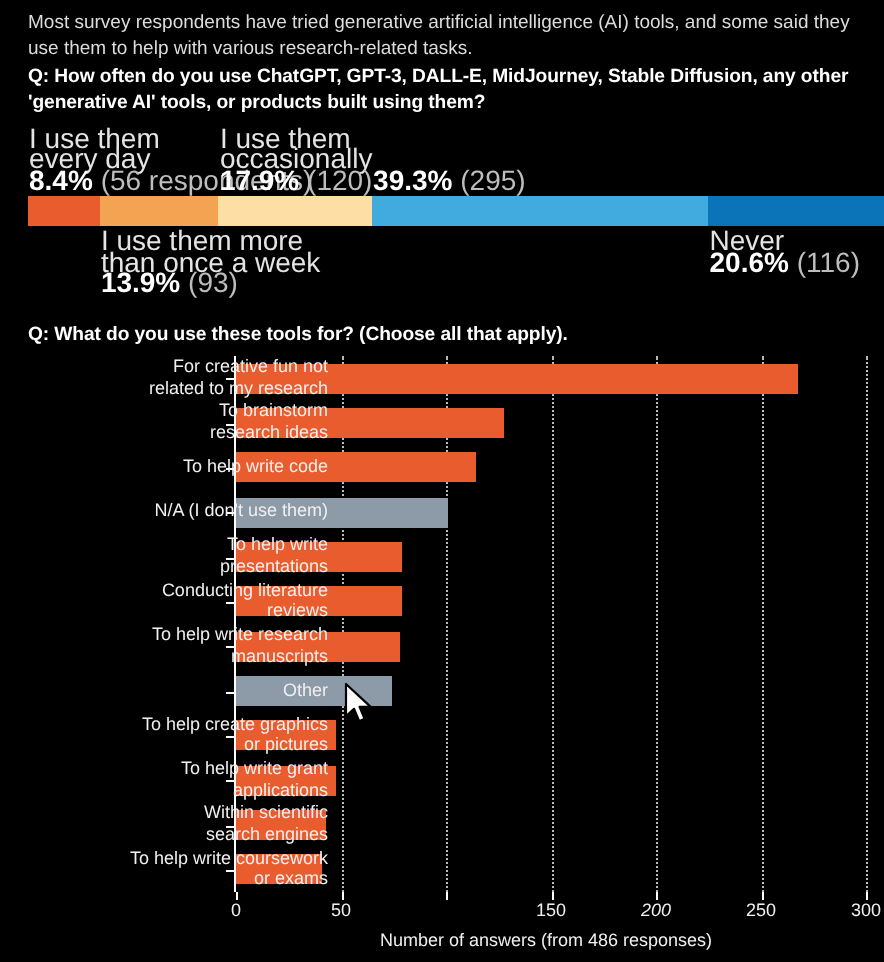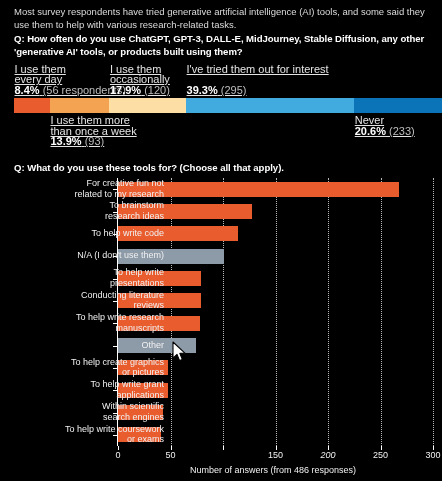--- a/index.html
+++ b/index.html
@@ -20,21 +20,21 @@
 
   
   .q1-title{
     position:absolute;left:14px;top:33px;width:420px;
     font-size:9.6px;line-height:12.6px;font-weight:bold;color:#ffffff;
     letter-spacing:-0.05px;
   }
 
   .q1-wrap{position:absolute;left:0;top:58px;width:442px;height:92px;}
 
-  .seglabel{position:absolute;font-size:11px;line-height:10.6px;color:#e4e4e4;text-decoration:underline;}
+  .seglabel{position:absolute;font-size:14px;line-height:10.6px;color:#e4e4e4;}
   .seglabel b{color:#ffffff;font-weight:bold;margin-top:20px;}
   .seglabel .cnt{color:#bdbdbd;}
 
   .stackbar{position:absolute;left:14px;top:40px;width:428px;height:15px;display:flex;}
   .stackbar .seg{height:100%;}
 
   
   .q2-title{
     position:absolute;left:14px;top:162px;width:420px;
     font-size:9.6px;line-height:12px;font-weight:bold;color:#ffffff;
@@ -82,22 +82,22 @@
 
   <div class="intro">Most survey respondents have tried generative artificial intelligence (AI) tools, and some said they use them to help with various research-related tasks.</div>
 
   <div class="q1-title">Q: How often do you use ChatGPT, GPT-3, DALL-E, MidJourney, Stable Diffusion, any other 'generative AI' tools, or products built using them?</div>
 
   <div class="q1-wrap">
     <div id="q1-labels">
         <div class="seglabel" style="left: 14.5px; top: 5.8px;"><span>I use them</span><br><span>every day</span><br><b>8.4%</b> <span class="cnt">(56 respondents)</span></div>
         <div class="seglabel" style="left: 50.452px; top: 57px;"><span>I use them more</span><br><span>than once a week</span><br><b>13.9%</b> <span class="cnt">(93)</span></div>
         <div class="seglabel" style="left: 109.944px; top: 5.8px;"><span>I use them</span><br><span>occasionally</span><br><b>17.9%</b> <span class="cnt">(120)</span></div>
-        <div class="seglabel" style="left: 186.556px; top: 5.8px;"><span>I've tried them out for interest</span><br><br><b>39.3%</b> <span class="cnt">(295)</span></div>
-        <div class="seglabel" style="left: 354.76px; top: 57px;"><span>Never</span><br><b>20.6%</b> <span class="cnt">(233)</span></div>
+        <div class="seglabel" style="left: 186.556px; top: 5.8px;"><br><br><b>39.3%</b> <span class="cnt">(295)</span></div>
+        <div class="seglabel" style="left: 354.76px; top: 57px;"><span>Never</span><br><b>20.6%</b> <span class="cnt">(116)</span></div>
       </div>
     <div class="stackbar" id="q1-bar">
         <div class="seg" style="width: 8.4%; background: rgb(233, 92, 46);"></div>
         <div class="seg" style="width: 13.9%; background: rgb(244, 163, 82);"></div>
         <div class="seg" style="width: 17.9%; background: rgb(253, 223, 166);"></div>
         <div class="seg" style="width: 39.3%; background: rgb(65, 170, 222);"></div>
         <div class="seg" style="width: 20.6%; background: rgb(11, 116, 184);"></div>
       </div>
   </div>
 

